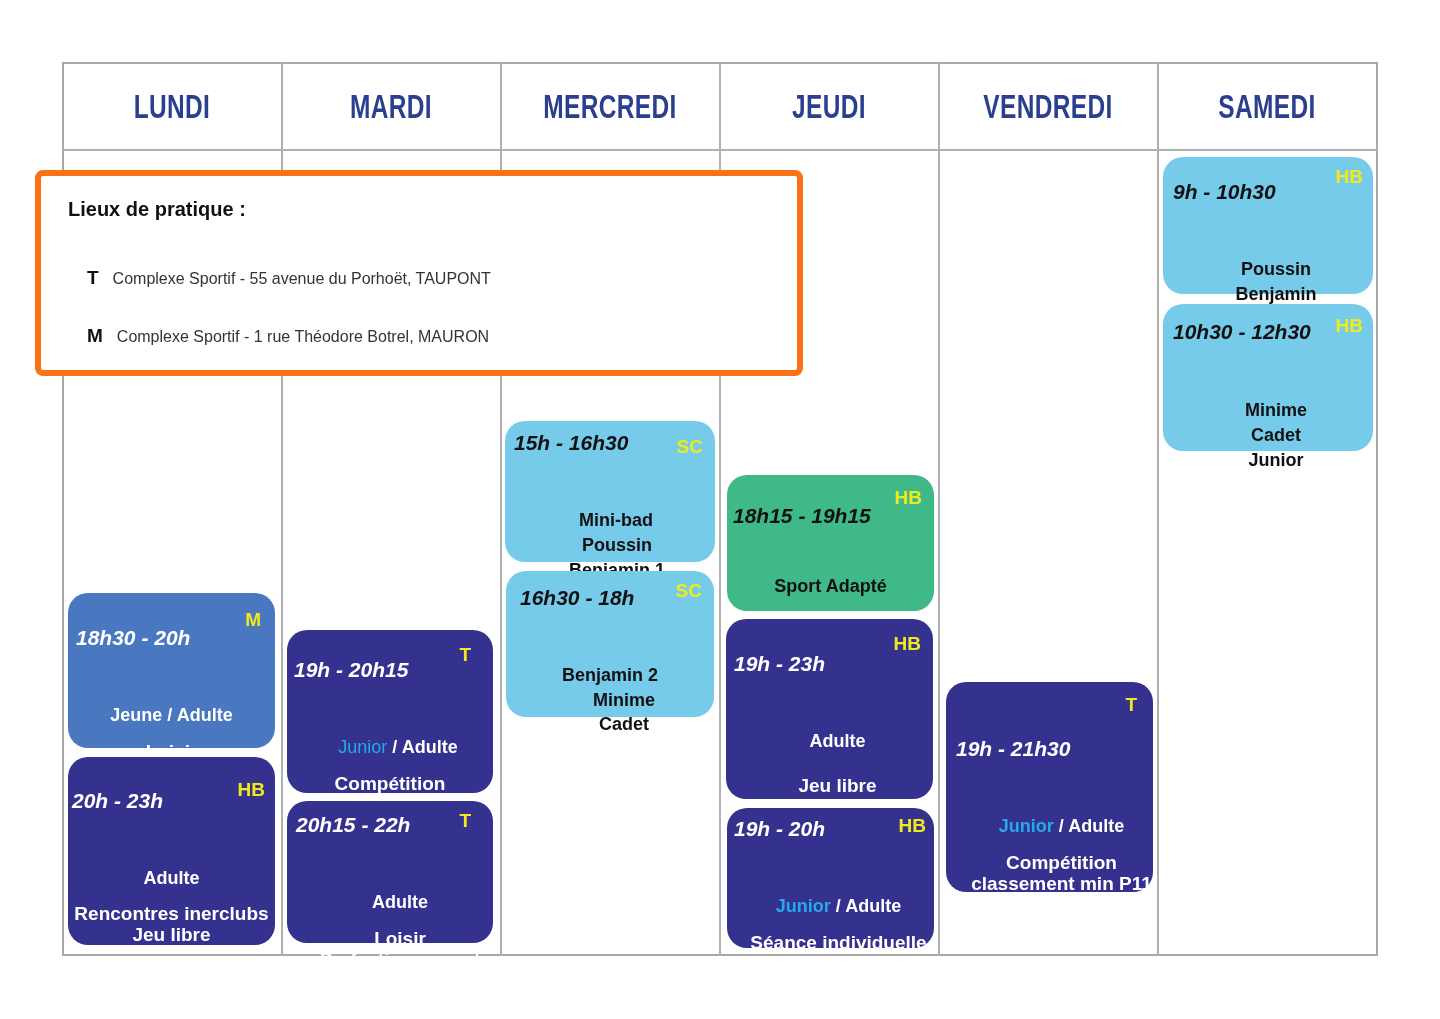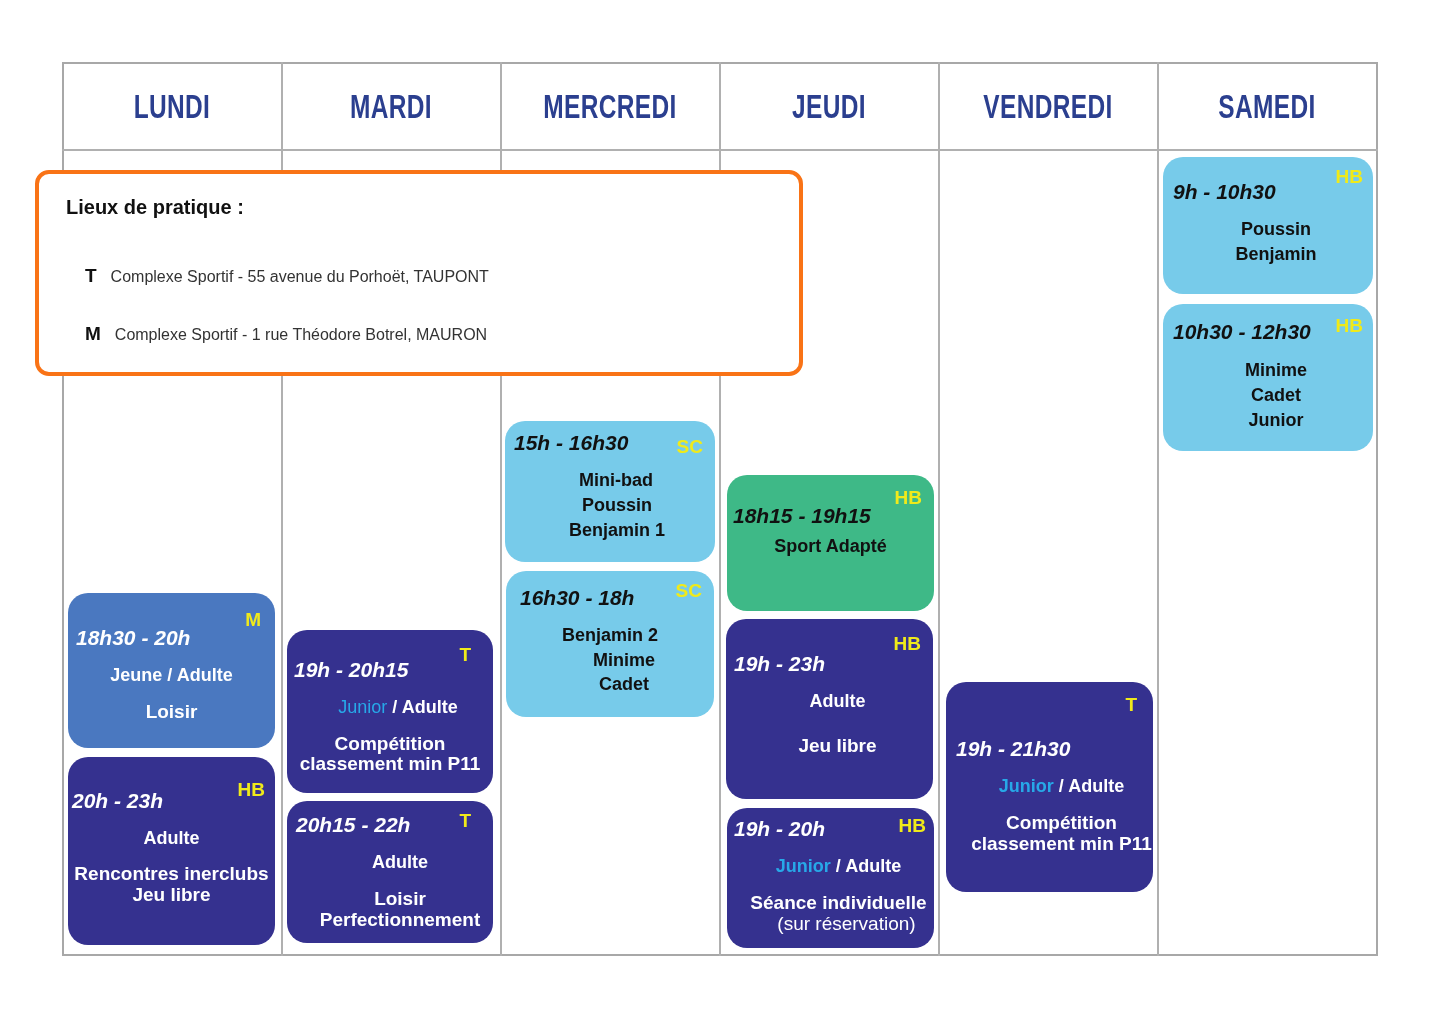--- a/index.html
+++ b/index.html
@@ -2,28 +2,28 @@
 <html><head>
 <meta charset="utf-8">
 <style>
   html, body { margin:0; padding:0; background:#ffffff; }
   body { width:1440px; height:1019px; position:relative; overflow:hidden; font-family:"DejaVu Sans", sans-serif; }
   .grid { position:absolute; left:62px; top:62px; width:1316px; height:894px; border:2px solid #a8a8a8; box-sizing:border-box; }
   .col-line { position:absolute; top:62px; width:2px; height:894px; background:#b0b0b0; }
   .head-line { position:absolute; left:62px; top:149px; width:1316px; height:2px; background:#b0b0b0; }
   .day { position:absolute; top:64px; height:85px; width:218px; display:flex; align-items:center; justify-content:center;
          font-family:"Liberation Sans", sans-serif; font-weight:bold; font-size:34px; color:#2b3f8f; transform:scaleX(0.72); letter-spacing:0.5px; }
-  .legend { position:absolute; left:35px; top:170px; width:768px; height:206px; border:4px solid #f97316; border-radius:14px; background:#fff; box-sizing:border-box; z-index:5; }
+  .legend { position:absolute; left:35px; top:170px; width:768px; height:206px; border:6px solid #f97316; border-radius:8px; background:#fff; box-sizing:border-box; z-index:5; }
   .legend-title { position:absolute; left:27px; top:22px; font-family:"Liberation Sans", sans-serif; font-weight:bold; font-size:20px; color:#111; }
   .legend-row { position:absolute; font-family:"Liberation Sans", sans-serif; font-size:16px; color:#333; white-space:nowrap; }
   .legend-code { display:inline-block; font-weight:bold; font-size:19px; color:#111; margin-right:14px; }
   .card { position:absolute; border-radius:20px; box-sizing:border-box; font-family:"Liberation Sans", sans-serif; text-align:center; }
   .card .time { position:absolute; font-style:italic; font-weight:bold; font-size:21px; white-space:nowrap; }
   .card .code { position:absolute; font-weight:bold; font-size:19px; color:#f0ea1a; }
-  .card .line { position:absolute; left:0; right:0; font-weight:bold; white-space:nowrap; }
+  .card .line { position:absolute; left:0; right:0; font-weight:bold; white-space:nowrap;margin-top:40px; }
   .big { font-size:18px; }
   .small { font-size:19px; }
   .lightblue { background:#77cbea; color:#111; }
   .midblue { background:#4a78c0; color:#fff; }
   .navy { background:#35318f; color:#fff; }
   .green { background:#3eb987; color:#111; }
   .junior { color:#27a8e8; }
   .normal { font-weight:normal !important; }
 </style>
 </head>

